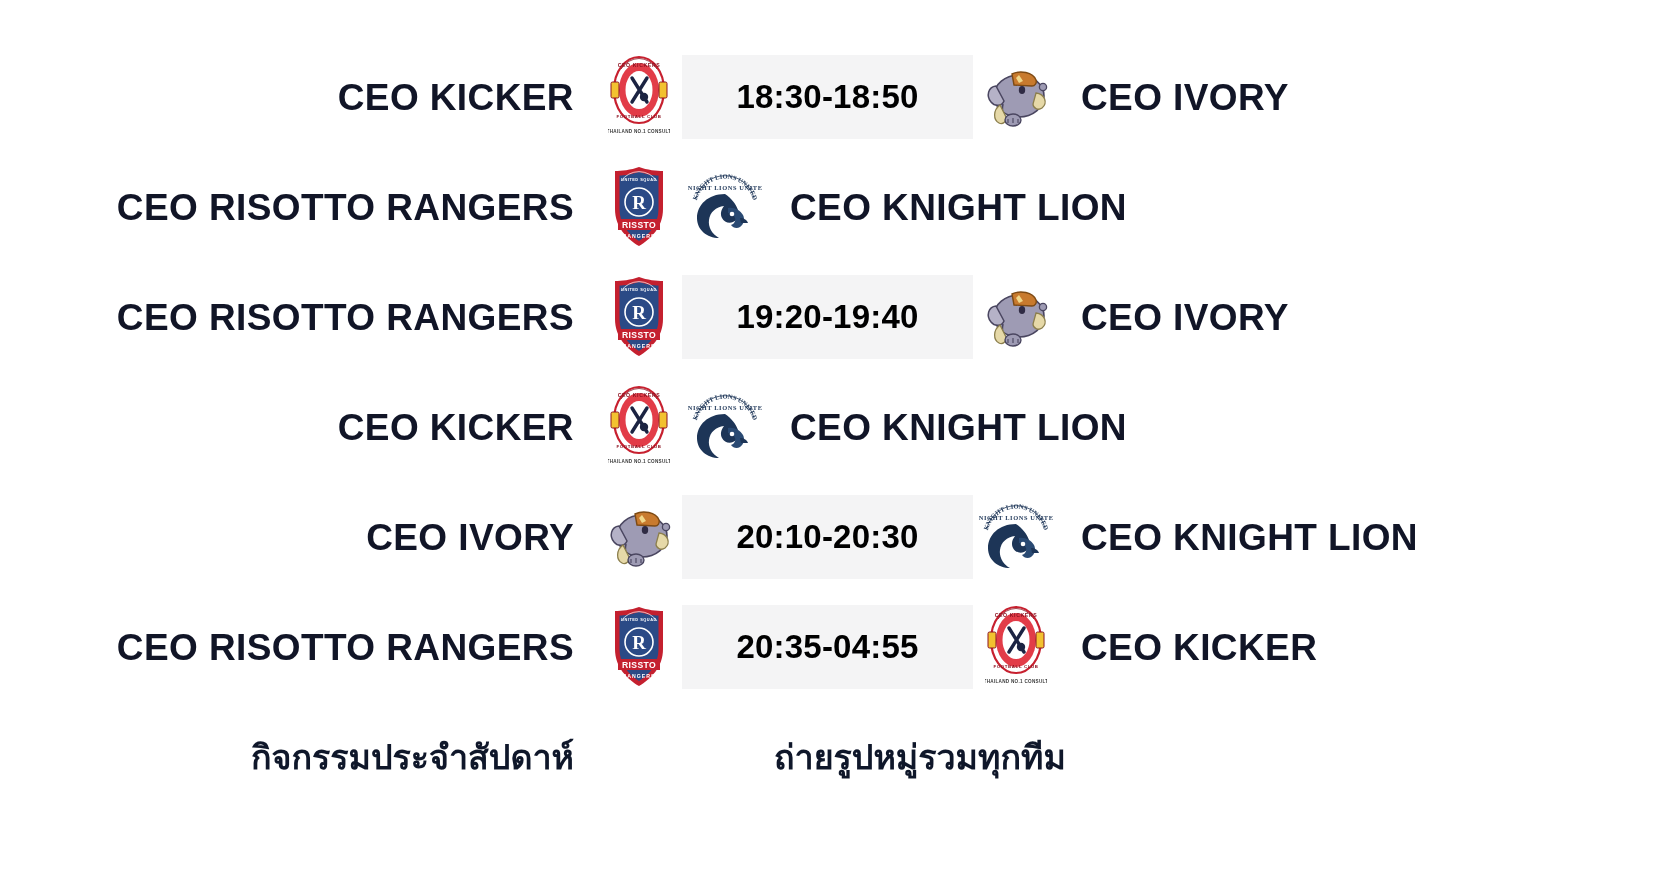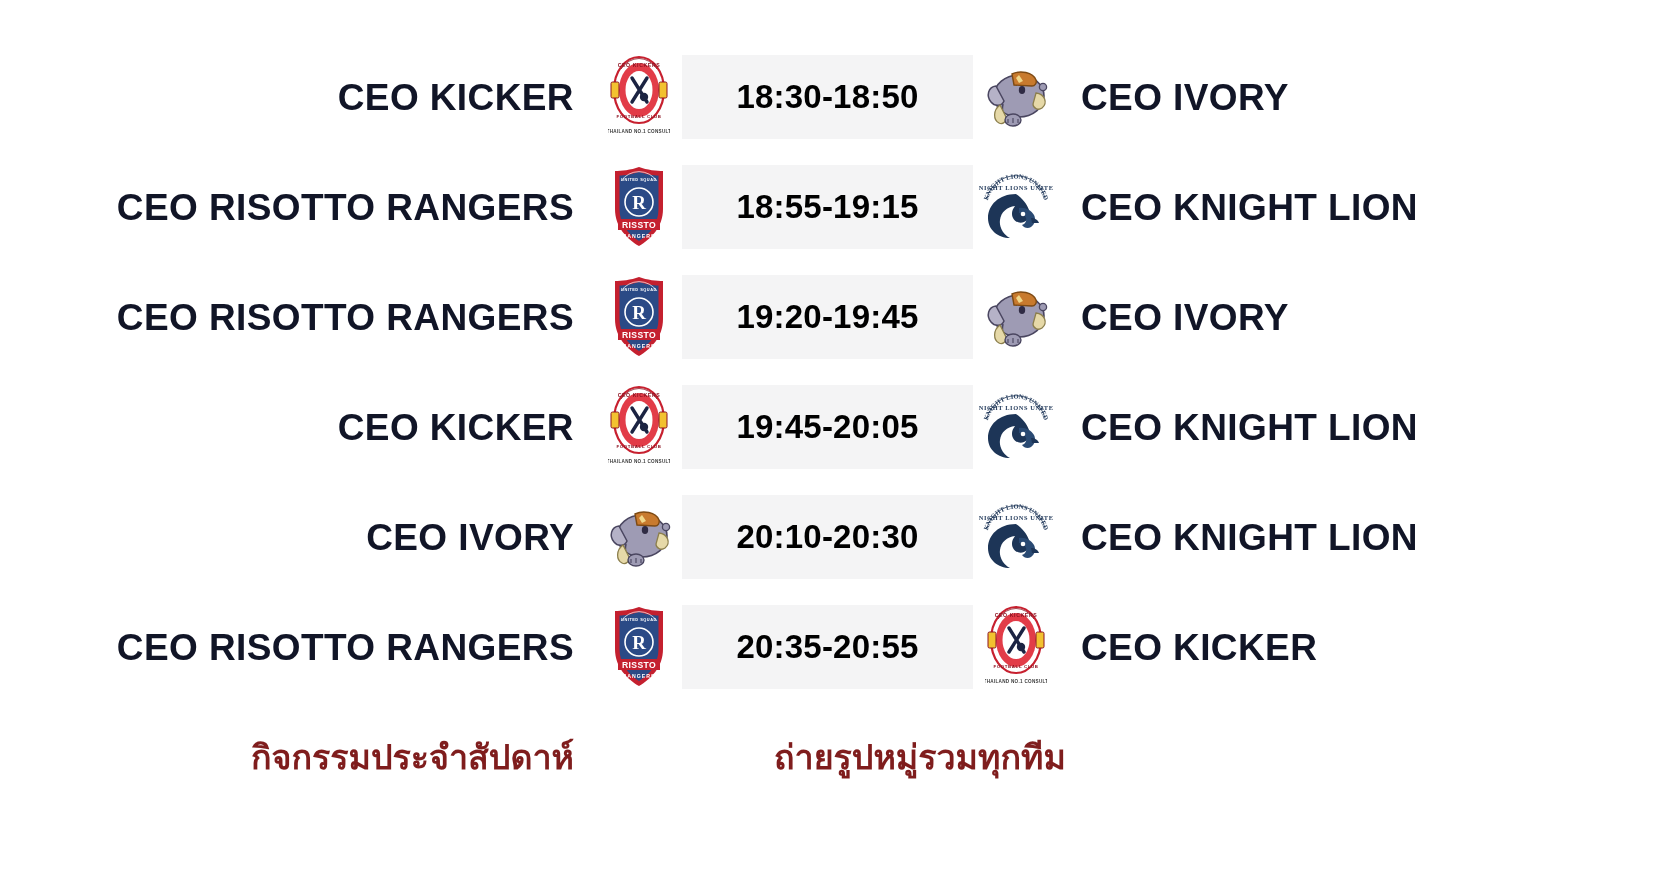--- a/index.html
+++ b/index.html
@@ -100,21 +100,21 @@
   .logo-slot svg { display: block; }
 
   
   .activity-row .side-left,
   .activity-row .side-right {
     align-items: center;
   }
   .thai-text {
     font-size: 34px;
     font-weight: 600;
-    color: #7f1d1d;
+    color: #0f172a;
     white-space: nowrap;
     line-height: 1.2;
   }
   .activity-row .side-left .thai-text { margin-right: 22px; }
   .activity-row .side-right .thai-text { margin-left: 6px; }
   .spacer-slot { width: 86px; flex: 0 0 86px; }
 </style>
 </head>
 <body>
 
@@ -169,23 +169,20 @@
     <path d="M29 7 C22 9.5 14 10.5 9.5 10.5 L9.5 44 C9.5 59.5 19 70 29 76 C39 70 48.5 59.5 48.5 44 L48.5 10.5 C44 10.5 36 9.5 29 7 Z" fill="#2b4a86"></path>
     <path d="M11 16 A22 22 0 0 1 47 16" fill="none" stroke="#ffffff" stroke-width="0.7"></path>
     <text x="29" y="16" font-size="3.9" font-family="'Liberation Sans',sans-serif" font-weight="700" fill="#ffffff" text-anchor="middle" letter-spacing="0.5">UNITED SQUAD</text>
     <circle cx="29" cy="37" r="14" fill="none" stroke="#ffffff" stroke-width="1.6"></circle>
     <text x="29" y="44" font-size="19" font-family="'Liberation Serif',serif" font-weight="700" fill="#ffffff" text-anchor="middle">R</text>
     <rect x="8" y="54" width="42" height="11" fill="#c4202f"></rect>
     <text x="29" y="63" font-size="8.6" font-family="'Liberation Sans',sans-serif" font-weight="700" fill="#ffffff" text-anchor="middle" letter-spacing="0.4">RISSTO</text>
     <text x="29" y="72.5" font-size="5.2" font-family="'Liberation Sans',sans-serif" font-weight="700" fill="#ffffff" text-anchor="middle" letter-spacing="1">RANGERS</text>
   </svg>
         </span>
-    </div>
-    <div class="time-chip">
-      <span class="time-text">18:55-19:15</span>
     </div>
     <div class="side-right">
       <span class="logo-slot">
   <svg width="74" height="74" viewBox="0 0 74 74">
     <path d="M8 28 A30 30 0 0 1 66 28" fill="none" stroke="#1d3557" stroke-width="0.8"></path>
     <text font-size="6.6" font-family="'Liberation Serif',serif" font-weight="700" fill="#1d3557">
       <textPath href="#lionarc" startOffset="50%" text-anchor="middle">KNIGHT LIONS UNITED</textPath>
     </text>
     <defs>
               <path id="lionarc" d="M9 30 A29 29 0 0 1 65 30"></path>
@@ -214,21 +211,21 @@
     <text x="29" y="16" font-size="3.9" font-family="'Liberation Sans',sans-serif" font-weight="700" fill="#ffffff" text-anchor="middle" letter-spacing="0.5">UNITED SQUAD</text>
     <circle cx="29" cy="37" r="14" fill="none" stroke="#ffffff" stroke-width="1.6"></circle>
     <text x="29" y="44" font-size="19" font-family="'Liberation Serif',serif" font-weight="700" fill="#ffffff" text-anchor="middle">R</text>
     <rect x="8" y="54" width="42" height="11" fill="#c4202f"></rect>
     <text x="29" y="63" font-size="8.6" font-family="'Liberation Sans',sans-serif" font-weight="700" fill="#ffffff" text-anchor="middle" letter-spacing="0.4">RISSTO</text>
     <text x="29" y="72.5" font-size="5.2" font-family="'Liberation Sans',sans-serif" font-weight="700" fill="#ffffff" text-anchor="middle" letter-spacing="1">RANGERS</text>
   </svg>
         </span>
     </div>
     <div class="time-chip">
-      <span class="time-text">19:20-19:45</span>
+      <span class="time-text">19:20-19:40</span>
     </div>
     <div class="side-right">
       <span class="logo-slot">
   <svg width="74" height="74" viewBox="0 0 74 74">
     <ellipse cx="40" cy="36" rx="25" ry="21" fill="#9e9bb4" stroke="#4a4660" stroke-width="1.6"></ellipse>
     <path d="M17 26 C9 27 7 36 12 42 C16 47 23 46 25 41 Z" fill="#b5b2c7" stroke="#4a4660" stroke-width="1.5"></path>
     <path d="M33 14 C41 10 54 12 57 20 C58 23 56 26 53 26 L35 25 Z" fill="#c87a2e" stroke="#7d4a14" stroke-width="1.4"></path>
     <path d="M40 15 L44 21 L40 23 L37 18 Z" fill="#f0d78a"></path>
     <ellipse cx="43" cy="30" rx="3.2" ry="4" fill="#2f2b44"></ellipse>
     <path d="M24 44 C22 52 25 60 32 62" fill="none" stroke="#4a4660" stroke-width="1.6"></path>
@@ -253,23 +250,20 @@
     <path d="M24 24 L39 48 M39 24 L24 48" stroke="#1b2342" stroke-width="3.4" stroke-linecap="round"></path>
     <circle cx="36" cy="43" r="4.2" fill="#1b2342"></circle>
     <rect x="3" y="28" width="8" height="16" rx="1.5" fill="#f2c230" stroke="#8b1220" stroke-width="1"></rect>
     <rect x="51" y="28" width="8" height="16" rx="1.5" fill="#f2c230" stroke="#8b1220" stroke-width="1"></rect>
     <path d="M13 15 A24 31 0 0 1 49 15" fill="none" stroke="#8b1220" stroke-width="0.8"></path>
     <text x="31" y="13" font-size="5.2" font-family="'Liberation Sans',sans-serif" font-weight="700" fill="#8b1220" text-anchor="middle" letter-spacing="0.6">CEO KICKERS</text>
     <text x="31" y="64" font-size="4.4" font-family="'Liberation Sans',sans-serif" font-weight="700" fill="#8b1220" text-anchor="middle" letter-spacing="0.6">FOOTBALL CLUB</text>
     <text x="31" y="79" font-size="4.6" font-family="'Liberation Sans',sans-serif" font-weight="700" fill="#3a3a3a" text-anchor="middle" letter-spacing="0.3">THAILAND NO.1 CONSULT</text>
   </svg>
         </span>
-    </div>
-    <div class="time-chip">
-      <span class="time-text">19:45-20:05</span>
     </div>
     <div class="side-right">
       <span class="logo-slot">
   <svg width="74" height="74" viewBox="0 0 74 74">
     <path d="M8 28 A30 30 0 0 1 66 28" fill="none" stroke="#1d3557" stroke-width="0.8"></path>
     <text font-size="6.6" font-family="'Liberation Serif',serif" font-weight="700" fill="#1d3557">
       <textPath href="#lionarc" startOffset="50%" text-anchor="middle">KNIGHT LIONS UNITED</textPath>
     </text>
     <defs>
               <path id="lionarc" d="M9 30 A29 29 0 0 1 65 30"></path>
@@ -343,21 +337,21 @@
     <text x="29" y="16" font-size="3.9" font-family="'Liberation Sans',sans-serif" font-weight="700" fill="#ffffff" text-anchor="middle" letter-spacing="0.5">UNITED SQUAD</text>
     <circle cx="29" cy="37" r="14" fill="none" stroke="#ffffff" stroke-width="1.6"></circle>
     <text x="29" y="44" font-size="19" font-family="'Liberation Serif',serif" font-weight="700" fill="#ffffff" text-anchor="middle">R</text>
     <rect x="8" y="54" width="42" height="11" fill="#c4202f"></rect>
     <text x="29" y="63" font-size="8.6" font-family="'Liberation Sans',sans-serif" font-weight="700" fill="#ffffff" text-anchor="middle" letter-spacing="0.4">RISSTO</text>
     <text x="29" y="72.5" font-size="5.2" font-family="'Liberation Sans',sans-serif" font-weight="700" fill="#ffffff" text-anchor="middle" letter-spacing="1">RANGERS</text>
   </svg>
         </span>
     </div>
     <div class="time-chip">
-      <span class="time-text">20:35-20:55</span>
+      <span class="time-text">20:35-04:55</span>
     </div>
     <div class="side-right">
       <span class="logo-slot">
   <svg width="62" height="86" viewBox="0 0 62 86">
     <ellipse cx="31" cy="36" rx="25" ry="33" fill="#ffffff" stroke="#c7202f" stroke-width="2.2"></ellipse>
     <ellipse cx="31" cy="36" rx="20" ry="27" fill="#e23c48"></ellipse>
     <ellipse cx="31" cy="36" rx="13.5" ry="19" fill="#ffffff"></ellipse>
     <path d="M24 24 L39 48 M39 24 L24 48" stroke="#1b2342" stroke-width="3.4" stroke-linecap="round"></path>
     <circle cx="36" cy="43" r="4.2" fill="#1b2342"></circle>
     <rect x="3" y="28" width="8" height="16" rx="1.5" fill="#f2c230" stroke="#8b1220" stroke-width="1"></rect>

